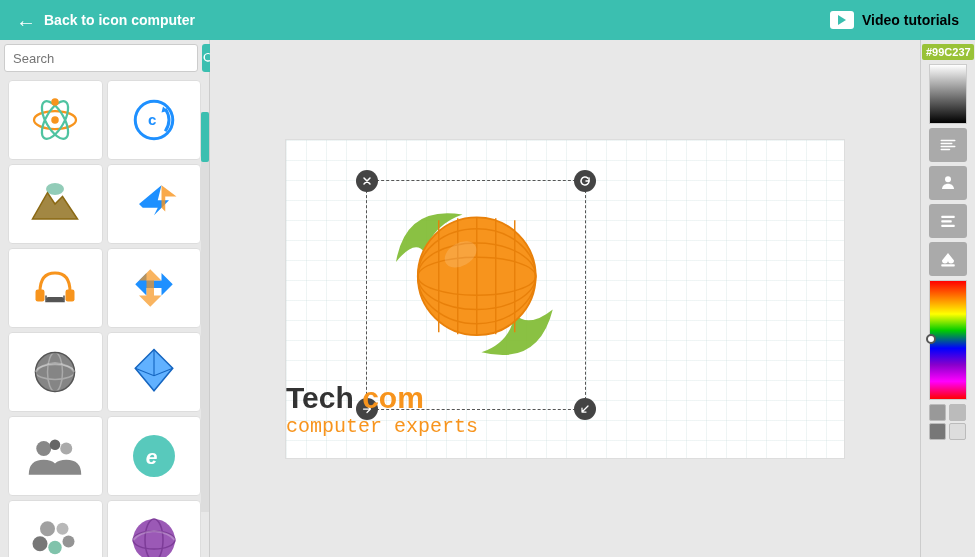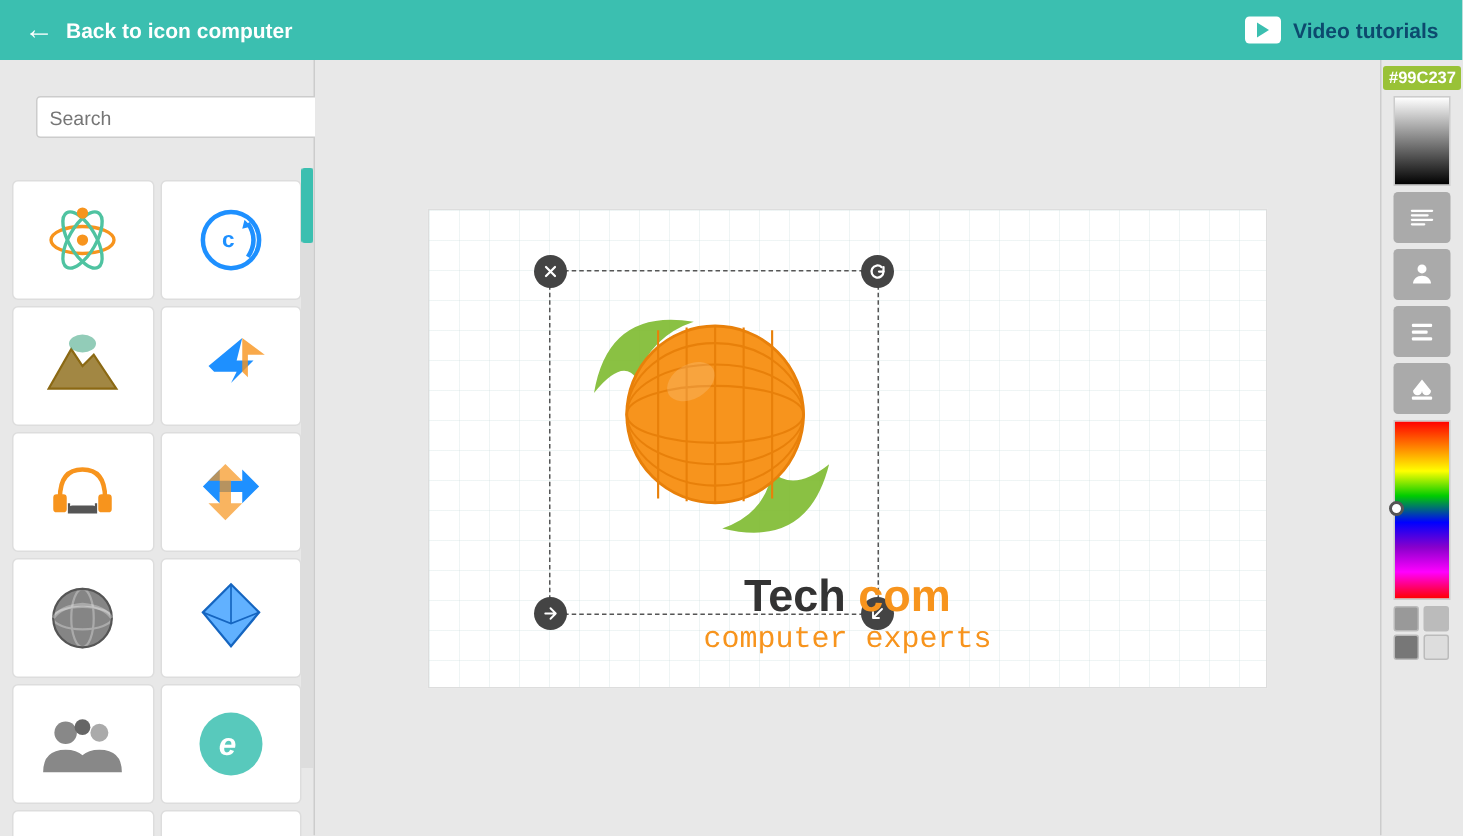--- a/index.html
+++ b/index.html
@@ -8,39 +8,39 @@
     
     .top-bar {
       background: #3bbfb0;
       height: 40px;
       display: flex;
       align-items: center;
       justify-content: space-between;
       padding: 0 16px;
     }
     .top-bar-left { display: flex; align-items: center; gap: 8px; color: white; font-size: 14px; font-weight: bold; cursor: pointer; }
-    .top-bar-right { display: flex; align-items: center; gap: 8px; color: #0c4a6e; font-size: 14px; font-weight: bold; cursor: pointer; }
+    .top-bar-right { display: flex; align-items: center; gap: 8px; color: #000000; font-size: 14px; font-weight: bold; cursor: pointer; }
     .video-icon { width: 24px; height: 18px; background: white; border-radius: 3px; display: flex; align-items: center; justify-content: center; }
     .video-icon::after { content: ''; border-left: 8px solid #3bbfb0; border-top: 5px solid transparent; border-bottom: 5px solid transparent; }
 
     
     .main { display: flex; height: 517px; }
 
     
     .sidebar {
       width: 210px;
       background: #e8e8e8;
       display: flex;
       flex-direction: column;
       flex-shrink: 0;
       border-right: 1px solid #ccc;
     }
     .search-bar {
       display: flex;
-      padding: 24px;
+      padding: 4px;
       gap: 4px;
     }
     .search-bar input {
       flex: 1;
       padding: 5px 8px;
       border: 1px solid #ccc;
       border-radius: 3px;
       font-size: 13px;
       outline: none;
     }
@@ -128,21 +128,20 @@
     .logo-handle.tr { top: -11px; right: -11px; }
     .logo-handle.bl { bottom: -11px; left: -11px; }
     .logo-handle.br { bottom: -11px; right: -11px; }
     .logo-handle svg { fill: white; width: 12px; height: 12px; }
 
     .canvas-text-area {
       position: absolute;
       bottom: 20px;
       left: 0;
       right: 0;
-      text-align: center;
     }
     .canvas-title {
       font-size: 30px;
       font-weight: bold;
     }
     .canvas-title .black-part { color: #333; }
     .canvas-title .orange-part { color: #f7941d; }
     .canvas-subtitle {
       color: #f7941d;
       font-size: 20px;

